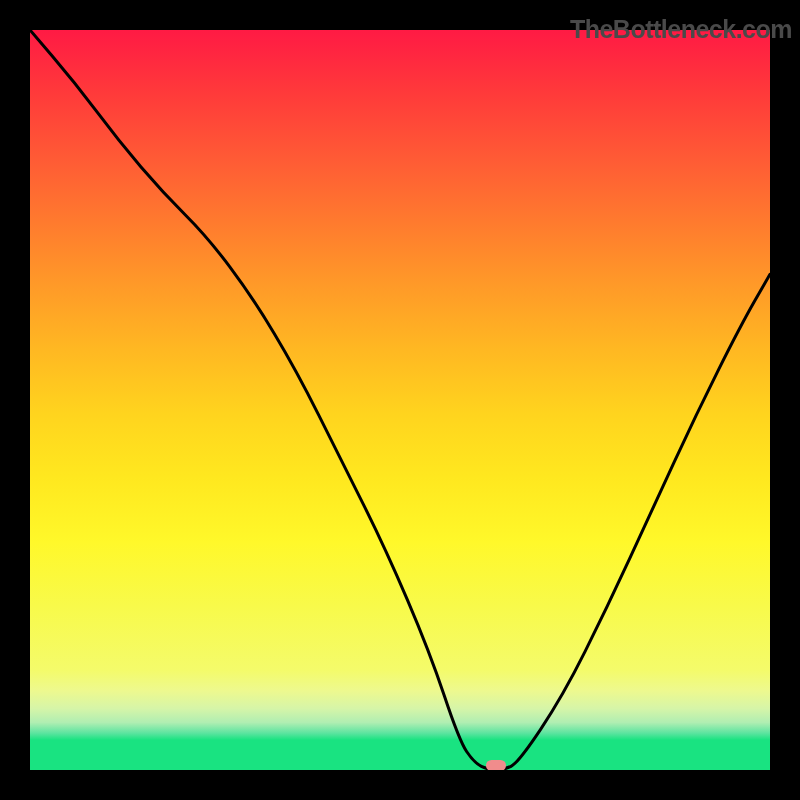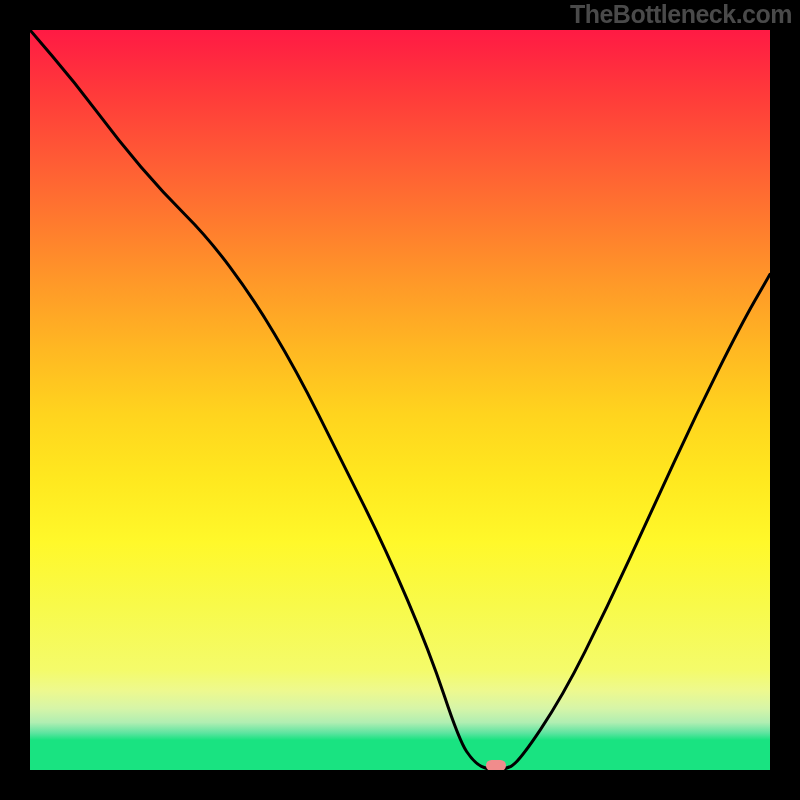--- a/index.html
+++ b/index.html
@@ -11,21 +11,21 @@
     font-family: Arial, Helvetica, sans-serif;
     overflow: hidden;
   }
   .canvas {
     position: relative;
     width: 800px;
     height: 800px;
   }
   .watermark {
     position: absolute;
-    top: 0;
+    top: 15px;
     right: 8px;
     color: #4a4a4a;
     font-size: 25px;
     font-weight: 600;
     letter-spacing: -0.5px;
     z-index: 50;
   }
   .plot-area {
     position: absolute;
     left: 30px;

